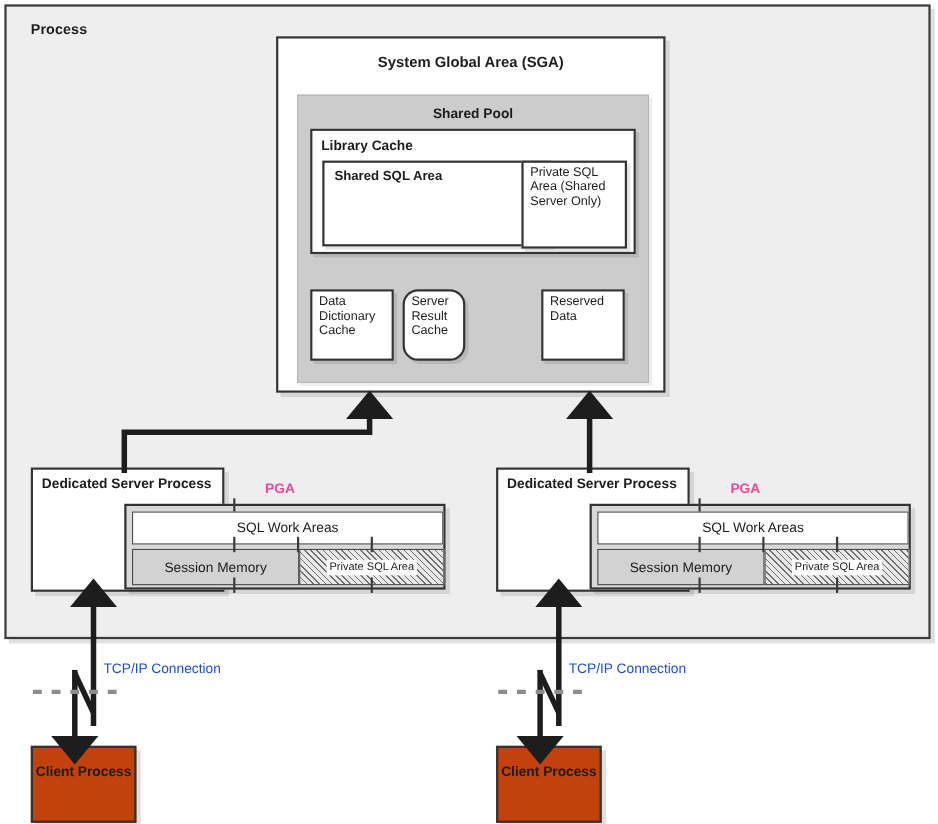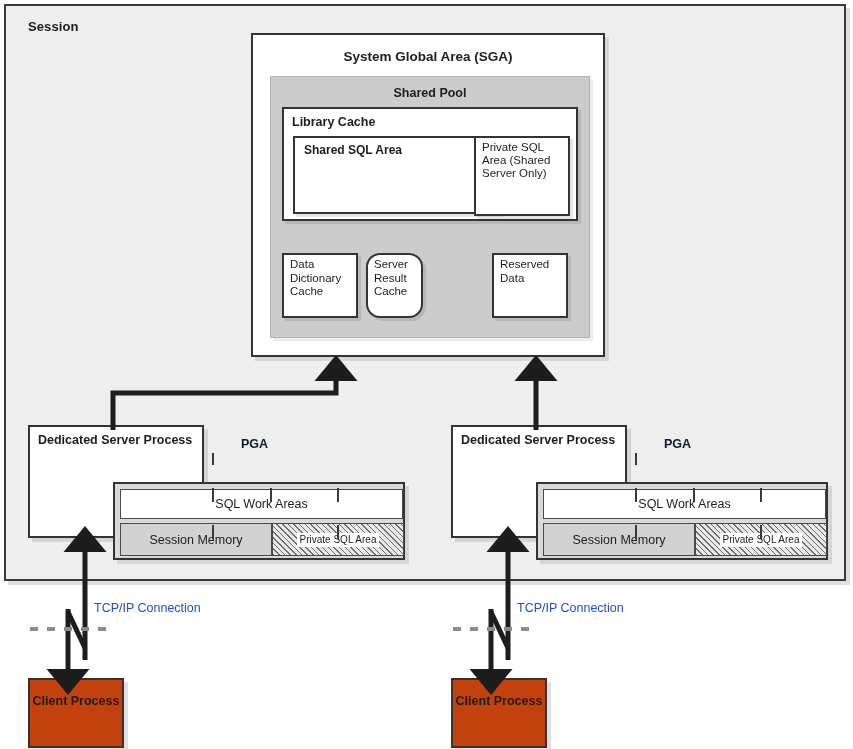--- a/index.html
+++ b/index.html
@@ -39,21 +39,21 @@
     box-shadow:4px 4px 0 rgba(0,0,0,0.10);
   }
   .sga-title{
     position:absolute; left:0; right:0; top:14px;
     text-align:center;
     font-size:13.5px; font-weight:bold; color:#1d1d1d;
   }
 
   
   .shared-pool{
-    left:17px; top:41px; width:320px; height:262px;
+    left:17px; top:51px; width:320px; height:262px;
     background:#cccccc;
     border:1px solid #b4b4b4;
     box-shadow:3px 3px 0 rgba(0,0,0,0.07);
   }
   .pool-title{
     position:absolute; left:0; right:0; top:9px;
     text-align:center;
     font-size:12.5px; font-weight:bold; color:#1d1d1d;
   }
 
@@ -119,25 +119,24 @@
     line-height:1.18;
   }
 
   
   .pga{
     width:292px; height:78px;
     background:#d9d9d9;
     border:2px solid #333333;
     box-shadow:4px 4px 0 rgba(0,0,0,0.10);
     z-index:5;
-    margin-top:24px;
   }
   .pga-label{
     position:absolute;
-    font-size:12.5px; font-weight:bold; color:#0f172a;
+    font-size:12.5px; font-weight:bold; color:#ec4899;
     z-index:7;
   }
   .sql-work{
     position:absolute; left:5px; top:5px; width:281px; height:28px;
     background:#ffffff; border:1px solid #4a4a4a;
     display:flex; align-items:center; justify-content:center;
     font-size:12.5px; color:#1d1d1d;
   }
   .sess-mem{
     position:absolute; left:5px; top:39px; width:150px; height:31px;
@@ -189,21 +188,21 @@
     position:absolute; left:0; top:0; width:853px; height:749px;
     pointer-events:none; z-index:9;
   }
 </style>
 </head>
 <body>
 
 <div id="stage">
 
   <div class="abs instance-frame"></div>
-  <div class="abs instance-label">Session</div>
+  <div class="abs instance-label">Process</div>
 
   <div class="abs sga-box">
     <div class="sga-title">System Global Area (SGA)</div>
 
     <div class="abs shared-pool">
       <div class="pool-title">Shared Pool</div>
 
       <div class="abs library-cache">
         <div class="lc-title">Library Cache</div>
 

